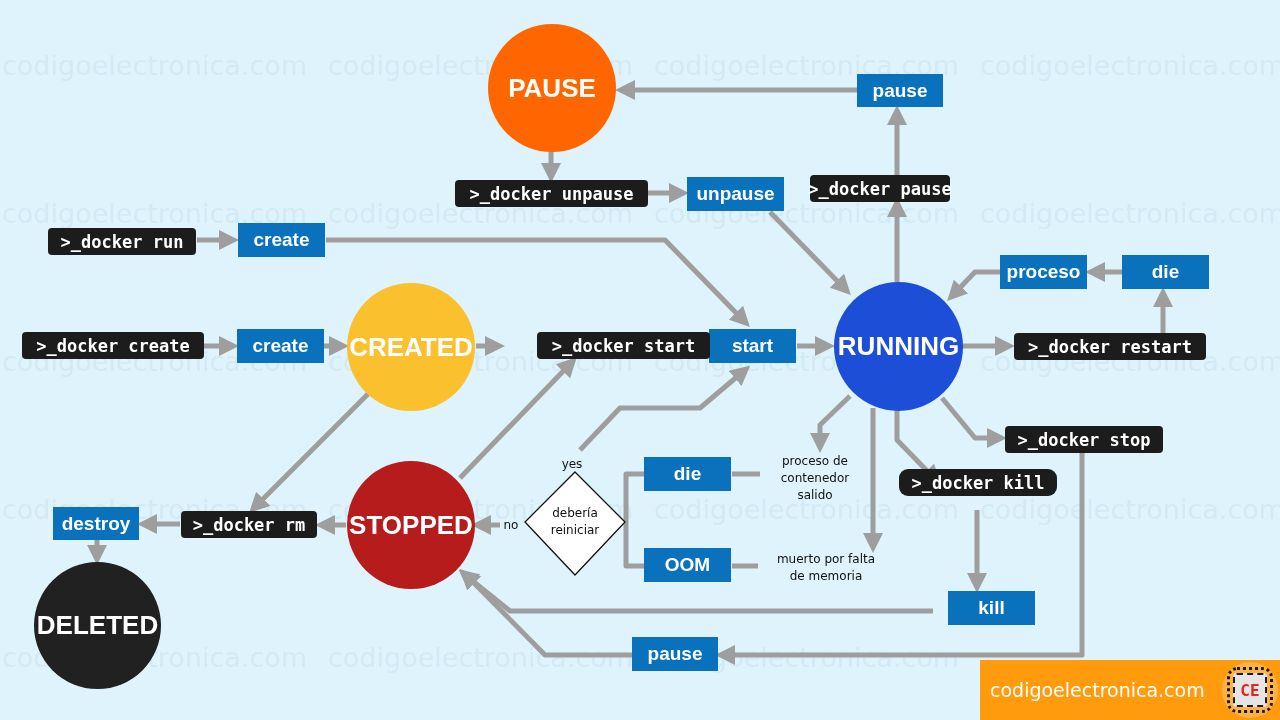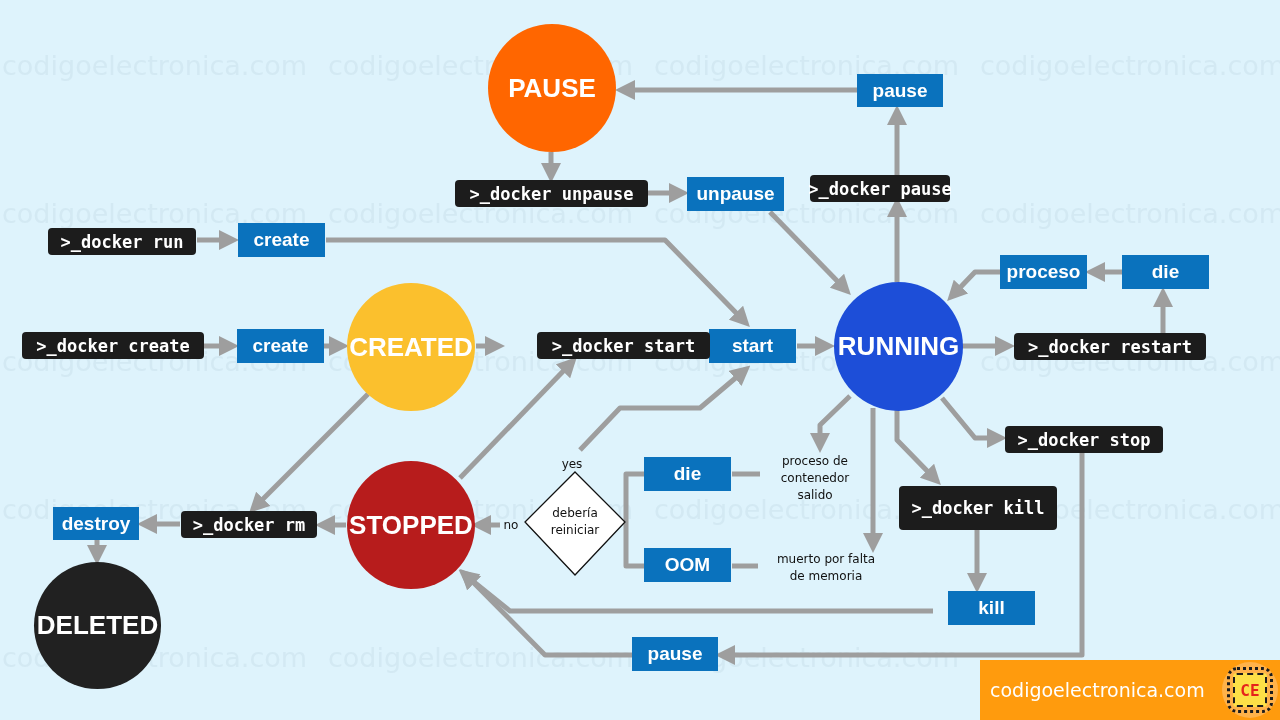--- a/index.html
+++ b/index.html
@@ -6,21 +6,21 @@
   body{width:1280px;height:720px;overflow:hidden;background:#def3fc;position:relative;font-family:"Liberation Sans",sans-serif;}
   .wm{position:absolute;color:#d3e9f3;font-family:"DejaVu Sans",sans-serif;font-size:27px;white-space:nowrap;}
   svg.edges{position:absolute;left:0;top:0;}
   .state{position:absolute;border-radius:50%;display:flex;align-items:center;justify-content:center;color:#fff;font-weight:bold;font-size:26px;font-family:"Liberation Sans",sans-serif;}
   .evt{position:absolute;background:#0a72bd;color:#fff;font-weight:bold;font-size:19px;display:flex;align-items:center;justify-content:center;font-family:"Liberation Sans",sans-serif;}
   .cmd{position:absolute;background:#1c1c1c;color:#fff;font-family:"DejaVu Sans Mono",monospace;font-weight:bold;font-size:17px;border-radius:4px;display:flex;align-items:center;justify-content:center;white-space:nowrap;}
   .note{position:absolute;font-size:12px;color:#111;text-align:center;line-height:17px;font-family:"DejaVu Sans",sans-serif;}
   .footer{position:absolute;left:980px;top:660px;width:300px;height:60px;background:#ff9b0d;display:flex;align-items:center;}
   .footer-text{color:#fff;font-family:"DejaVu Sans",sans-serif;font-size:19px;margin-left:10px;width:232px;}
   .logo{position:absolute;left:1222px;top:662px;width:56px;height:56px;border-radius:50%;background:#ffb24a;display:flex;align-items:center;justify-content:center;}
-  .chip{width:30px;height:30px;background:#fde047;border-radius:4px;color:#e5231b;font-family:"DejaVu Sans Mono",monospace;font-weight:bold;font-size:16px;display:flex;align-items:center;justify-content:center;border:2px dashed #1c1c1c;outline:3px dotted #1c1c1c;outline-offset:3px;}
+  .chip{width:30px;height:30px;background:#e5e5e5;border-radius:4px;color:#e5231b;font-family:"DejaVu Sans Mono",monospace;font-weight:bold;font-size:16px;display:flex;align-items:center;justify-content:center;border:2px dashed #1c1c1c;outline:3px dotted #1c1c1c;outline-offset:3px;}
 </style>
 </head>
 <body>
 
 <div>
   <div class="wm" style="left:2px;top:50px">codigoelectronica.com</div>
   <div class="wm" style="left:328px;top:50px">codigoelectronica.com</div>
   <div class="wm" style="left:654px;top:50px">codigoelectronica.com</div>
   <div class="wm" style="left:980px;top:50px">codigoelectronica.com</div>
   <div class="wm" style="left:2px;top:198px">codigoelectronica.com</div>
@@ -150,21 +150,21 @@
 <div class="evt" style="left:632px;top:637px;width:86px;height:34px;">pause</div>
 <div class="evt" style="left:53px;top:507px;width:86px;height:33px;">destroy</div>
 
 <div class="cmd" style="left:455px;top:180px;width:193px;height:27px;">&gt;_docker unpause</div>
 <div class="cmd" style="left:810px;top:175px;width:140px;height:27px;">&gt;_docker pause</div>
 <div class="cmd" style="left:48px;top:228px;width:148px;height:27px;">&gt;_docker run</div>
 <div class="cmd" style="left:22px;top:332px;width:182px;height:27px;">&gt;_docker create</div>
 <div class="cmd" style="left:503px;top:332px;width:173px;height:27px;margin-left:34px;">&gt;_docker start</div>
 <div class="cmd" style="left:1014px;top:333px;width:192px;height:27px;">&gt;_docker restart</div>
 <div class="cmd" style="left:1005px;top:426px;width:158px;height:27px;">&gt;_docker stop</div>
-<div class="cmd" style="left:899px;top:486px;width:158px;height:44px;">&gt;_docker kill</div>
+<div class="cmd" style="left:899px;top:469px;width:158px;height:27px;border-radius:9px;">&gt;_docker kill</div>
 <div class="cmd" style="left:181px;top:511px;width:136px;height:27px;">&gt;_docker rm</div>
 
 <div class="note" style="left:530px;top:505px;width:90px;">
   <div>debería</div>
   <div>reiniciar</div>
 </div>
 <div class="note" style="left:552px;top:456px;width:40px;">yes</div>
 <div class="note" style="left:498px;top:517px;width:26px;">no</div>
 
 <div class="note" style="left:752px;top:453px;width:126px;">

